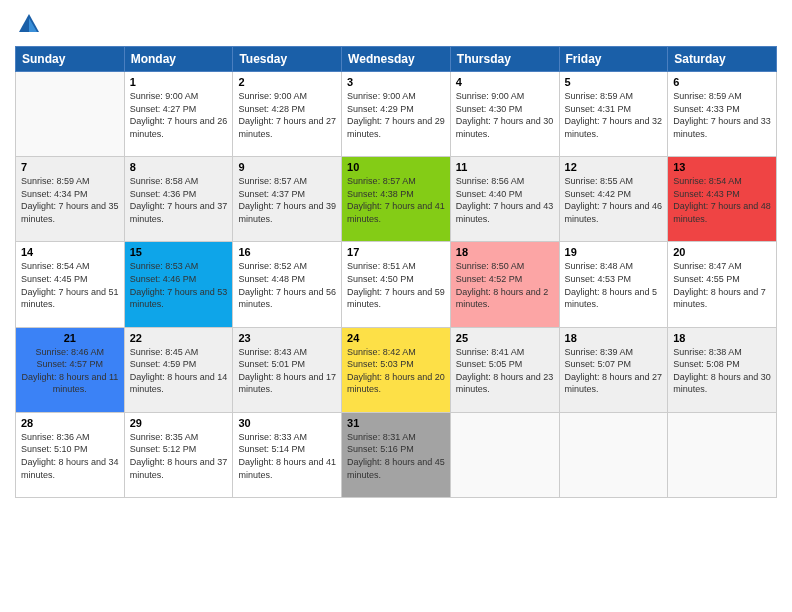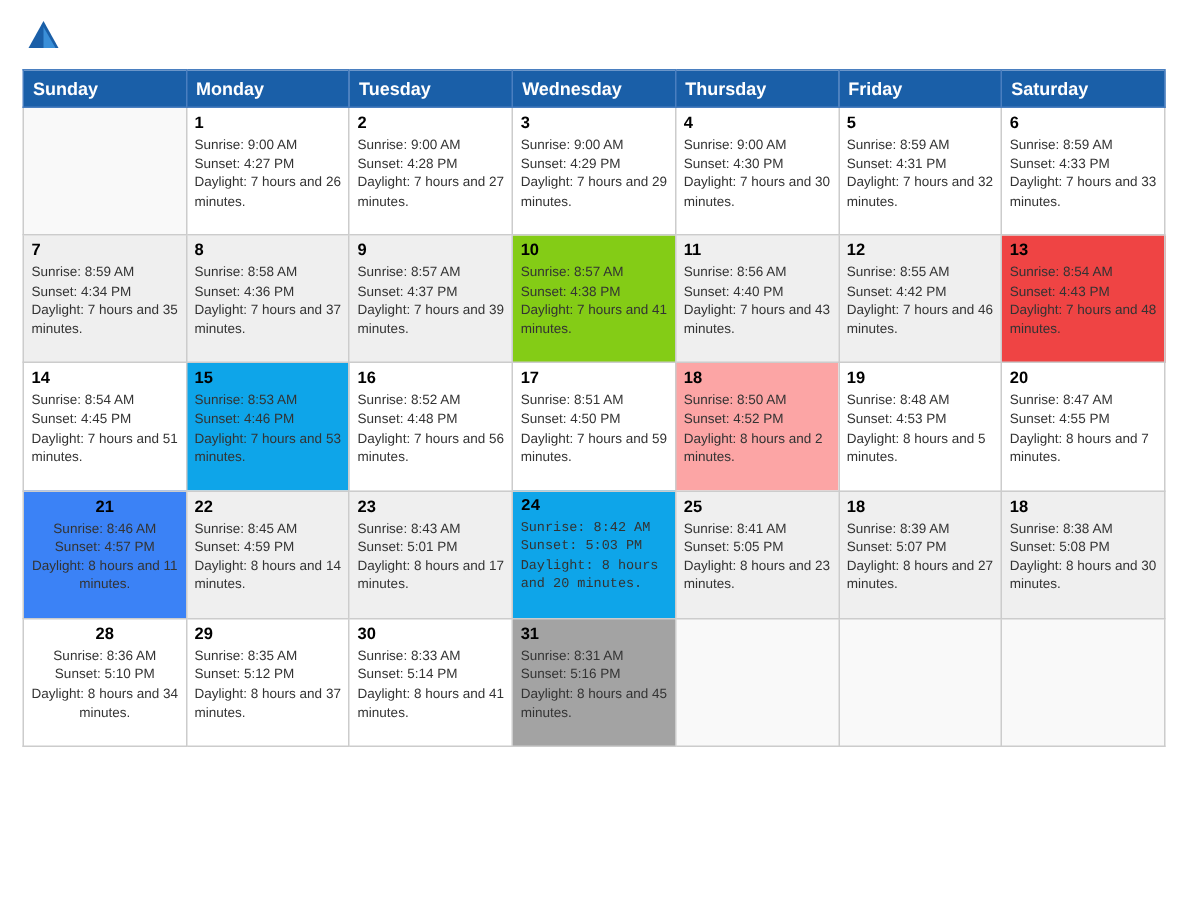--- a/index.html
+++ b/index.html
@@ -232,39 +232,39 @@
             <div class="day-info">Sunrise: 8:46 AM<br>Sunset: 4:57 PM<br>Daylight: 8 hours and 11 minutes.</div>
           </td>
           <td style="background: rgb(239, 239, 239);">
             <span class="day-number">22</span>
             <div class="day-info">Sunrise: 8:45 AM<br>Sunset: 4:59 PM<br>Daylight: 8 hours and 14 minutes.</div>
           </td>
           <td style="background: rgb(239, 239, 239);">
             <span class="day-number">23</span>
             <div class="day-info">Sunrise: 8:43 AM<br>Sunset: 5:01 PM<br>Daylight: 8 hours and 17 minutes.</div>
           </td>
-          <td style="background: #0ea5e9; font-family: Liberation Mono, monospace;">
+          <td style="background: #fde047;">
             <span class="day-number">24</span>
             <div class="day-info">Sunrise: 8:42 AM<br>Sunset: 5:03 PM<br>Daylight: 8 hours and 20 minutes.</div>
           </td>
           <td style="background: rgb(239, 239, 239);">
             <span class="day-number">25</span>
             <div class="day-info">Sunrise: 8:41 AM<br>Sunset: 5:05 PM<br>Daylight: 8 hours and 23 minutes.</div>
           </td>
           <td style="background: rgb(239, 239, 239);">
             <span class="day-number">18</span>
             <div class="day-info">Sunrise: 8:39 AM<br>Sunset: 5:07 PM<br>Daylight: 8 hours and 27 minutes.</div>
           </td>
           <td style="background: rgb(239, 239, 239);">
             <span class="day-number">18</span>
             <div class="day-info">Sunrise: 8:38 AM<br>Sunset: 5:08 PM<br>Daylight: 8 hours and 30 minutes.</div>
           </td>
         </tr>
         <tr>
-          <td style="background: rgb(255, 255, 255); text-align: center;">
+          <td style="background: rgb(255, 255, 255);">
             <span class="day-number">28</span>
             <div class="day-info">Sunrise: 8:36 AM<br>Sunset: 5:10 PM<br>Daylight: 8 hours and 34 minutes.</div>
           </td>
           <td style="background: rgb(255, 255, 255);">
             <span class="day-number">29</span>
             <div class="day-info">Sunrise: 8:35 AM<br>Sunset: 5:12 PM<br>Daylight: 8 hours and 37 minutes.</div>
           </td>
           <td style="background: rgb(255, 255, 255);">
             <span class="day-number">30</span>
             <div class="day-info">Sunrise: 8:33 AM<br>Sunset: 5:14 PM<br>Daylight: 8 hours and 41 minutes.</div>

